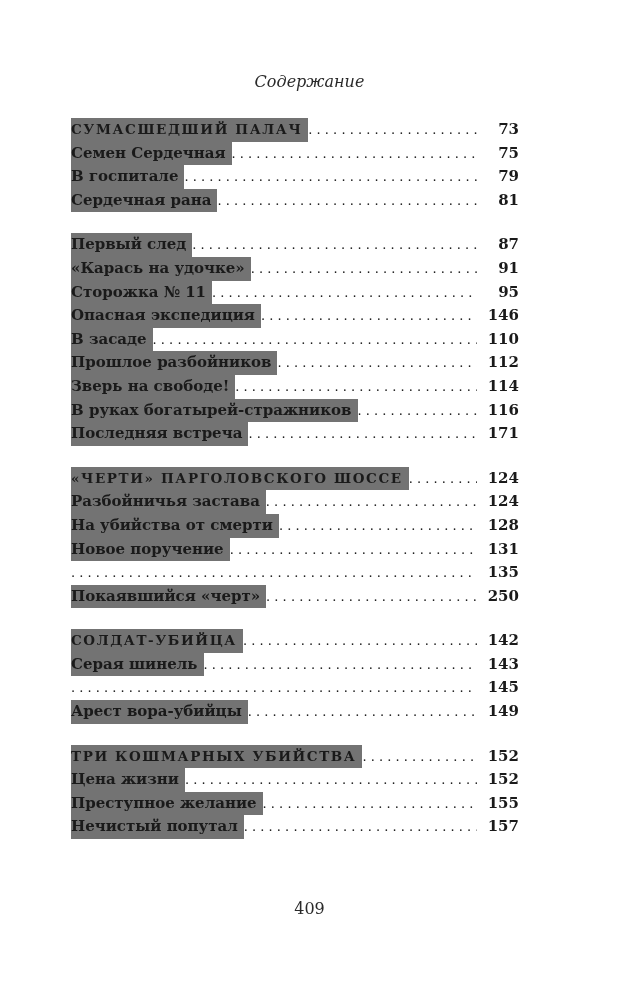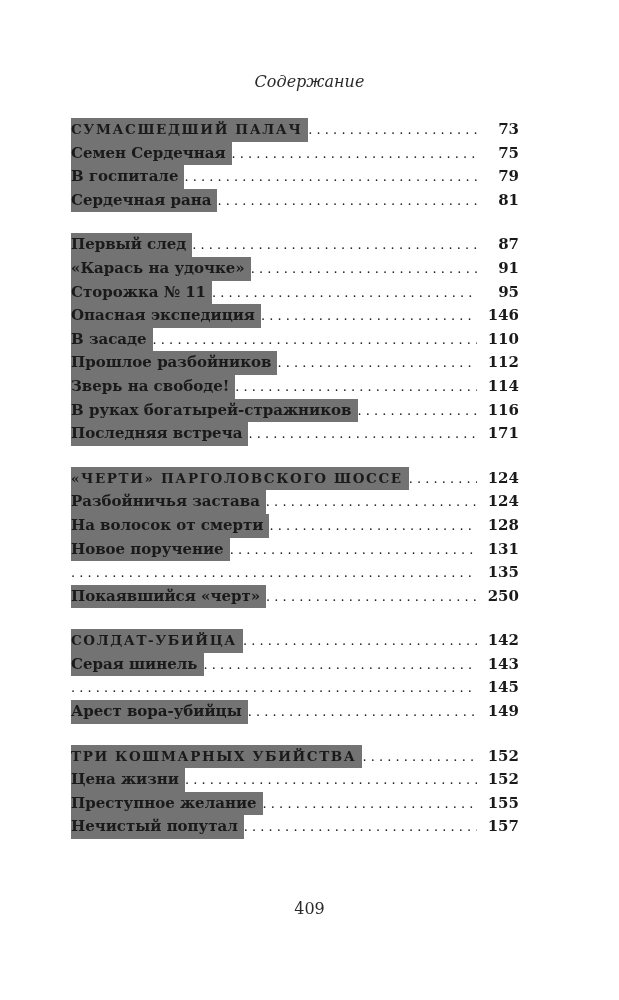--- a/index.html
+++ b/index.html
@@ -164,21 +164,21 @@
       <span class="title">«Черти» Парголовского шоссе</span>
       <span class="leader"></span>
       <span class="page">124</span>
     </div>
     <div class="row">
       <span class="title">Разбойничья застава</span>
       <span class="leader"></span>
       <span class="page">124</span>
     </div>
     <div class="row">
-      <span class="title">На волосок от смерти</span>
+      <span class="title">На убийства от смерти</span>
       <span class="leader"></span>
       <span class="page">128</span>
     </div>
     <div class="row">
       <span class="title">Новое поручение</span>
       <span class="leader"></span>
       <span class="page">131</span>
     </div>
     <div class="row">
       <span class="leader"></span>

